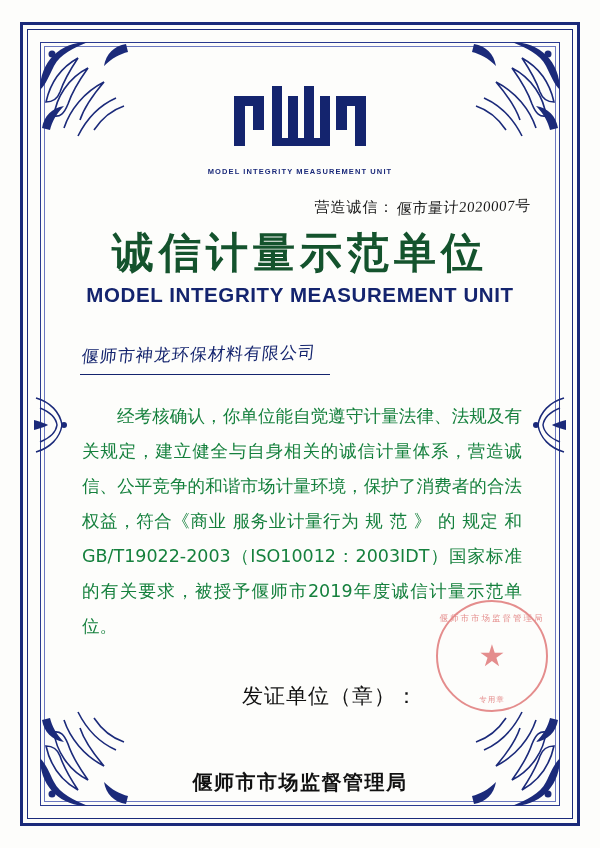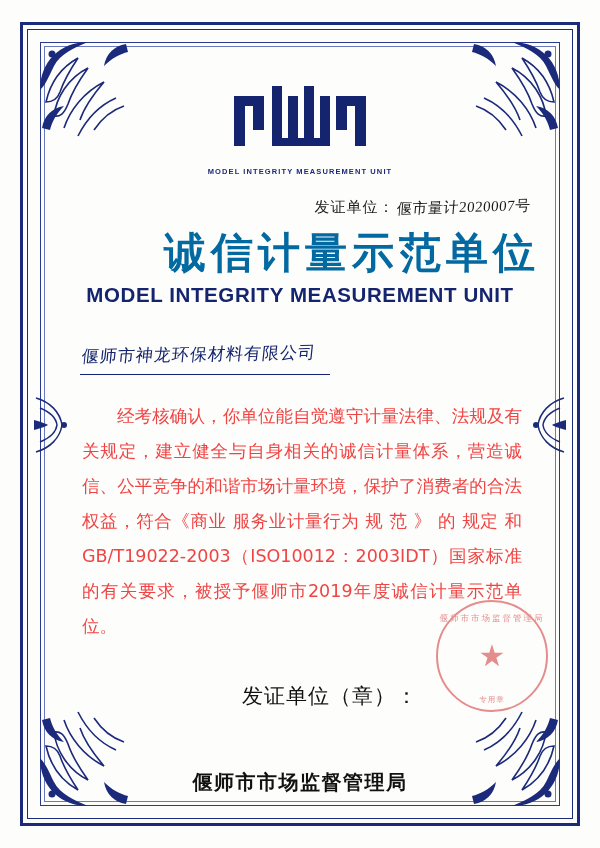--- a/index.html
+++ b/index.html
@@ -132,25 +132,25 @@
     color: #1a1a1a;
     display: inline-block;
     transform: skewX(-6deg) rotate(-1.5deg);
     letter-spacing: 0.5px;
     margin-left: 2px;
   }
 
   
   .title-cn {
     margin-top: 12px;
-    text-align: right;
+    text-align: center;
     font-family: "DejaVu Sans", sans-serif;
     font-size: 42px;
     font-weight: bold;
-    color: #0369a1;
+    color: #14532d;
     letter-spacing: 5px;
     line-height: 1.15;
   }
   .title-en {
     margin-top: 6px;
     text-align: center;
     font-family: "Liberation Sans", sans-serif;
     font-size: 20.5px;
     font-weight: bold;
     color: #14246e;
@@ -180,21 +180,21 @@
     height: 1px;
     background: #14246e;
   }
 
   
   .body-text {
     margin-top: 26px;
     padding: 0 18px 0 22px;
     font-family: "DejaVu Sans", sans-serif;
     font-size: 17.5px;
-    color: #ef4444;
+    color: #15803d;
     line-height: 2.0;
     text-align: justify;
     text-justify: inter-ideograph;
   }
   .body-text p { margin: 0; text-indent: 2em; }
 
   
   .issuer-row {
     margin-top: 38px;
     text-align: center;
@@ -351,21 +351,21 @@
             <rect x="106" y="18" width="30" height="10"></rect>
             <rect x="125" y="18" width="11" height="50"></rect>
             <rect x="42" y="60" width="58" height="8"></rect>
           </g>
         </svg>
       </span>
       <div class="logo-caption">MODEL INTEGRITY MEASUREMENT UNIT</div>
     </div>
 
     <div class="cert-no-row">
-      <span class="cert-no-label">发证单位：</span><span class="cert-no-value">偃市量计2020007号</span>
+      <span class="cert-no-label">营造诚信：</span><span class="cert-no-value">偃市量计2020007号</span>
     </div>
 
     <div class="title-cn">诚信计量示范单位</div>
     <div class="title-en">MODEL INTEGRITY MEASUREMENT UNIT</div>
 
     <div class="recipient-row">
       <span class="recipient-name">偃师市神龙环保材料有限公司</span>
       <span class="recipient-underline"></span>
     </div>
 

